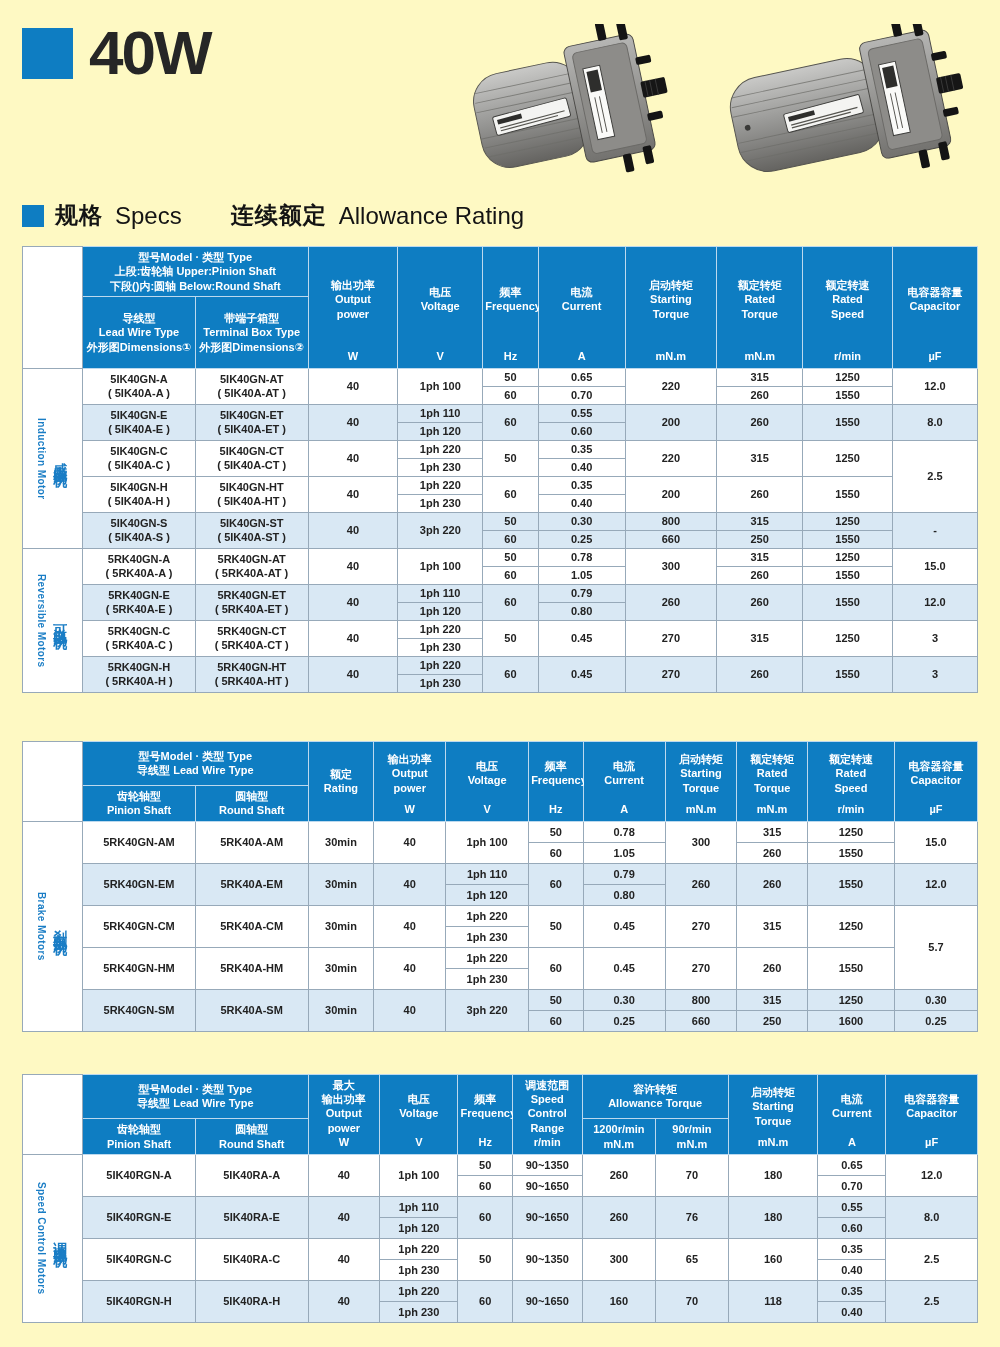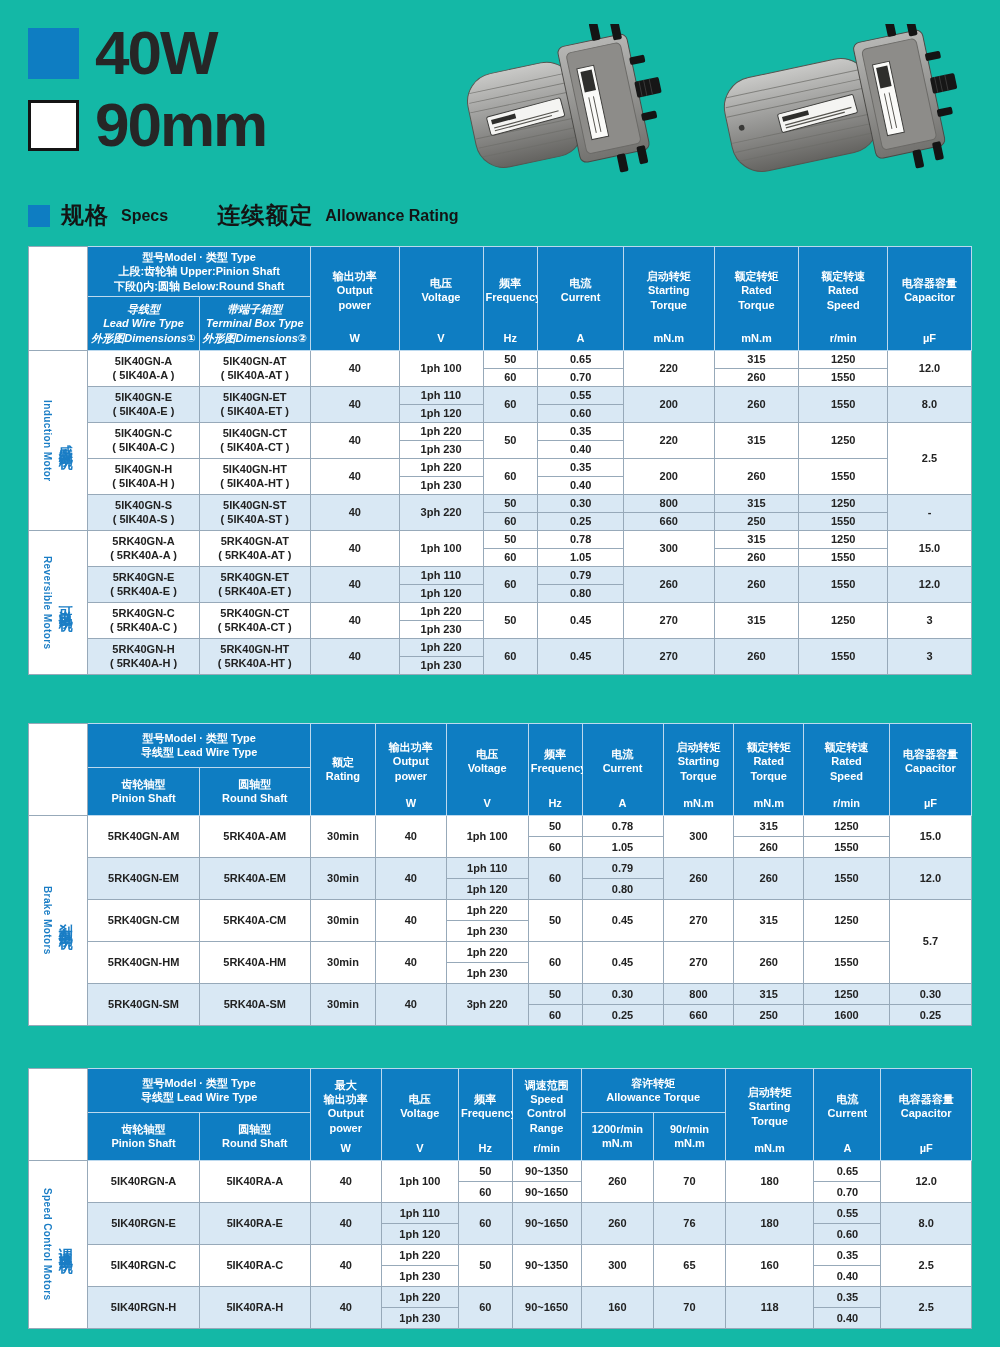--- a/index.html
+++ b/index.html
@@ -4,76 +4,72 @@
 <style>
 :root{
   --blue:#0e7dc2;
   --shade:#d9e8f4;
   --lblblue:#1a7dc5;
   --grid:#97a9b9;
   --hgrid:#bcd9ee;
 }
 *{box-sizing:border-box;}
 body{margin:0;background:#ffffff;font-family:"Liberation Sans","DejaVu Sans",sans-serif;}
-.page{width:1000px;height:1347px;background:#14b8a6;padding:24px 28px 8px;position:relative;overflow:hidden;}
+.page{width:1000px;height:1347px;background:#fef9c3;padding:24px 22px 8px;position:relative;overflow:hidden;}
 
 
 .top{display:flex;align-items:flex-start;height:168px;}
 .titles{flex:0 0 auto;}
 .trow{display:flex;align-items:center;gap:16px;margin-bottom:13px;}
 .sq{width:51px;height:51px;flex:0 0 auto;}
 .sq-blue{background:var(--blue);}
 .sq-white{background:#fff;border:3px solid #141414;}
 .big{font-size:62px;font-weight:700;color:#262626;line-height:.95;letter-spacing:-2px;}
 .motor-pics{margin-left:auto;display:flex;align-items:flex-start;gap:48px;padding-right:4px;}
 
 
 .section-line{display:flex;align-items:center;gap:11px;margin:8px 0 15px;}
 .sq-sm{width:22px;height:22px;background:var(--blue);flex:0 0 auto;}
 .st-cn{font-size:23px;font-weight:700;color:#141414;letter-spacing:1px;}
-.st-en{font-size:16px;font-weight:700;color:#141414;margin-left:1px;}
+.st-en{font-size:24px;font-weight:400;color:#141414;margin-left:1px;}
 .st-gap{margin-left:38px;}
 
 
 table.spec{width:100%;border-collapse:collapse;table-layout:fixed;border:1px solid var(--grid);}
 .t1{margin-bottom:48px;}
 .t2{margin-bottom:42px;}
 .spec th{background:var(--blue);color:#fff;font-size:11px;font-weight:700;line-height:1.3;
   border:1px solid var(--hgrid);padding:3px 2px;vertical-align:middle;position:relative;text-align:center;}
 .spec th.hasunit{padding-bottom:19px;}
 .spec th .unit{position:absolute;left:0;right:0;bottom:5px;font-size:11px;font-weight:700;text-align:center;}
 .spec th.corner{background:#fff;border-color:var(--grid);}
 .t1 thead tr:nth-child(1) th{height:48px;}
-.t1 thead tr:nth-child(2) th{height:54px;font-style:italic;}
+.t1 thead tr:nth-child(2) th{height:72px;}
 .t2 thead tr:nth-child(1) th,.t3 thead tr:nth-child(1) th{height:44px;}
-.t2 thead tr:nth-child(2) th,.t3 thead tr:nth-child(2) th{height:48px;}
+.t2 thead tr:nth-child(2) th,.t3 thead tr:nth-child(2) th{height:36px;}
 .spec td{border:1px solid var(--grid);background:#fff;text-align:center;vertical-align:middle;
   font-size:11px;font-weight:700;color:#222;padding:1px 2px;line-height:1.3;}
 .t1 tbody td{height:18px;}
 .t2 tbody td,.t3 tbody td{height:21px;}
 tr.sh td{background:var(--shade);}
 td.lbl{background:#fff !important;}
 .vl{display:flex;justify-content:center;align-items:center;gap:3px;}
 .vl-en{writing-mode:vertical-rl;font-size:10px;font-weight:700;color:var(--lblblue);letter-spacing:.4px;}
 .vl-cn{writing-mode:vertical-rl;text-orientation:upright;font-size:14px;font-weight:700;color:var(--lblblue);letter-spacing:3px;}
 </style>
 </head>
 <body>
 
 <div class="page">
 
   <header class="top">
     <div class="titles">
       <div class="trow">
         <span class="sq sq-blue"></span>
         <span class="big">40W</span>
-      </div>
-      <div class="trow">
-        <span class="sq sq-white"></span>
-        <span class="big">90mm</span>
       </div>
     </div>
 
     <div class="motor-pics">
 
       <svg width="210" height="162" viewBox="0 0 220 170">
         <defs>
           <linearGradient id="mgA" x1="0" y1="0" x2="0" y2="1">
             <stop offset="0%" stop-color="#c9c9c7"></stop>
               <stop offset="45%" stop-color="#9b9b99"></stop>

